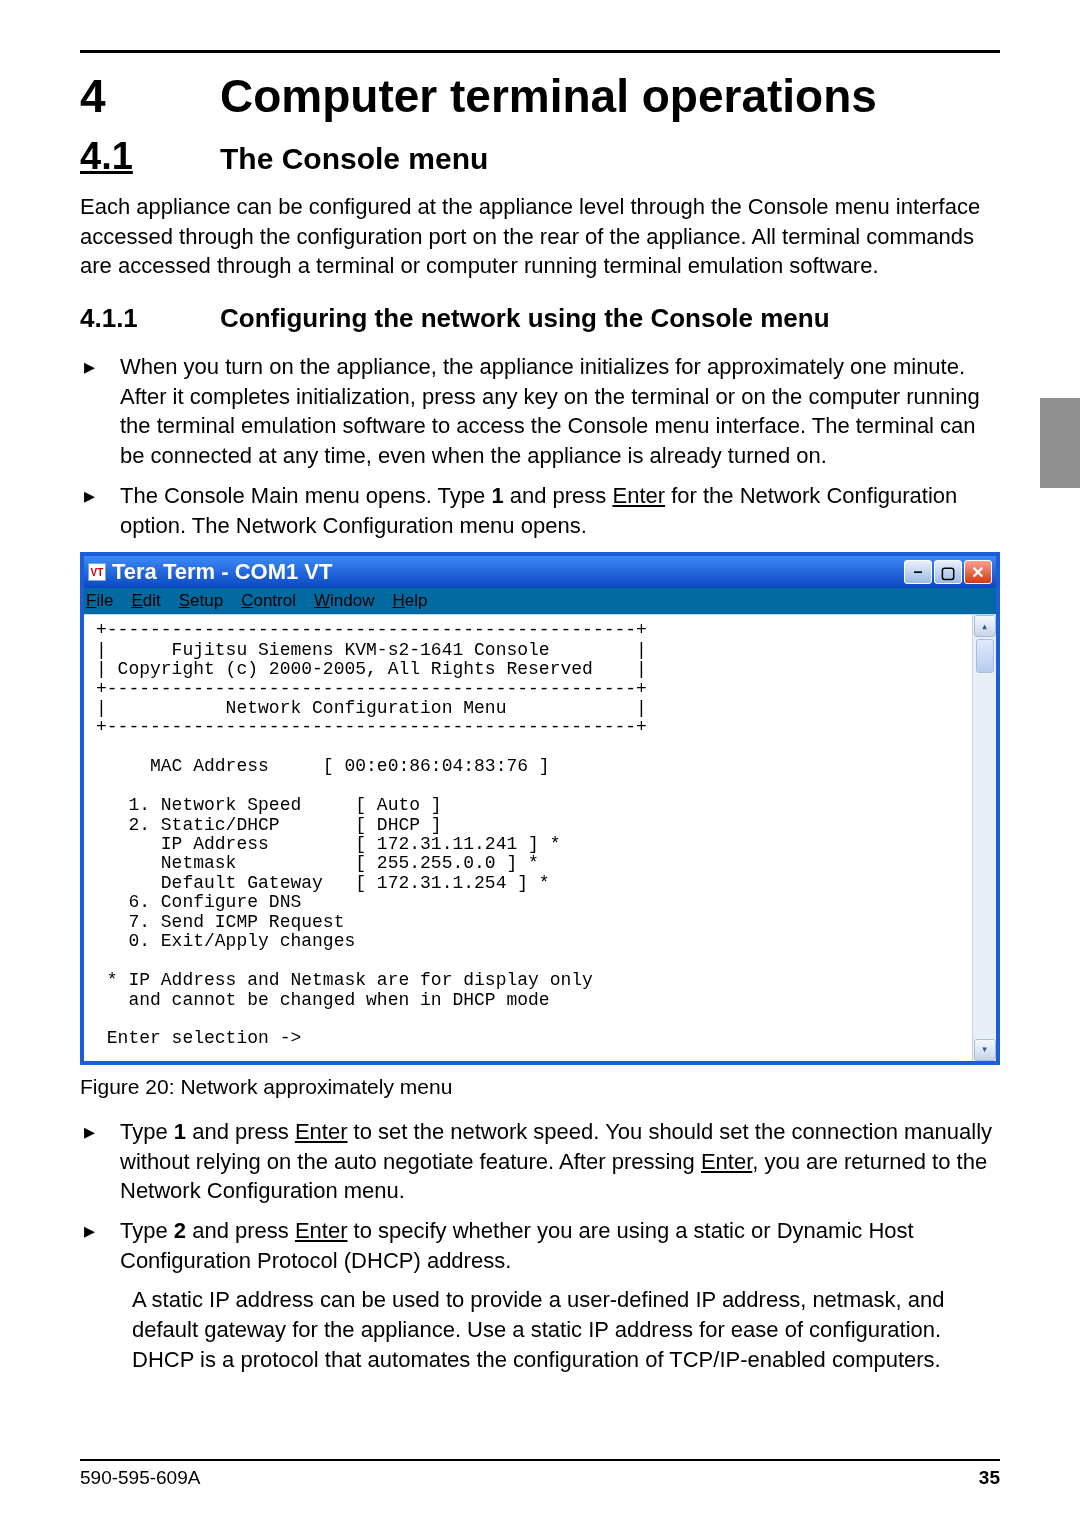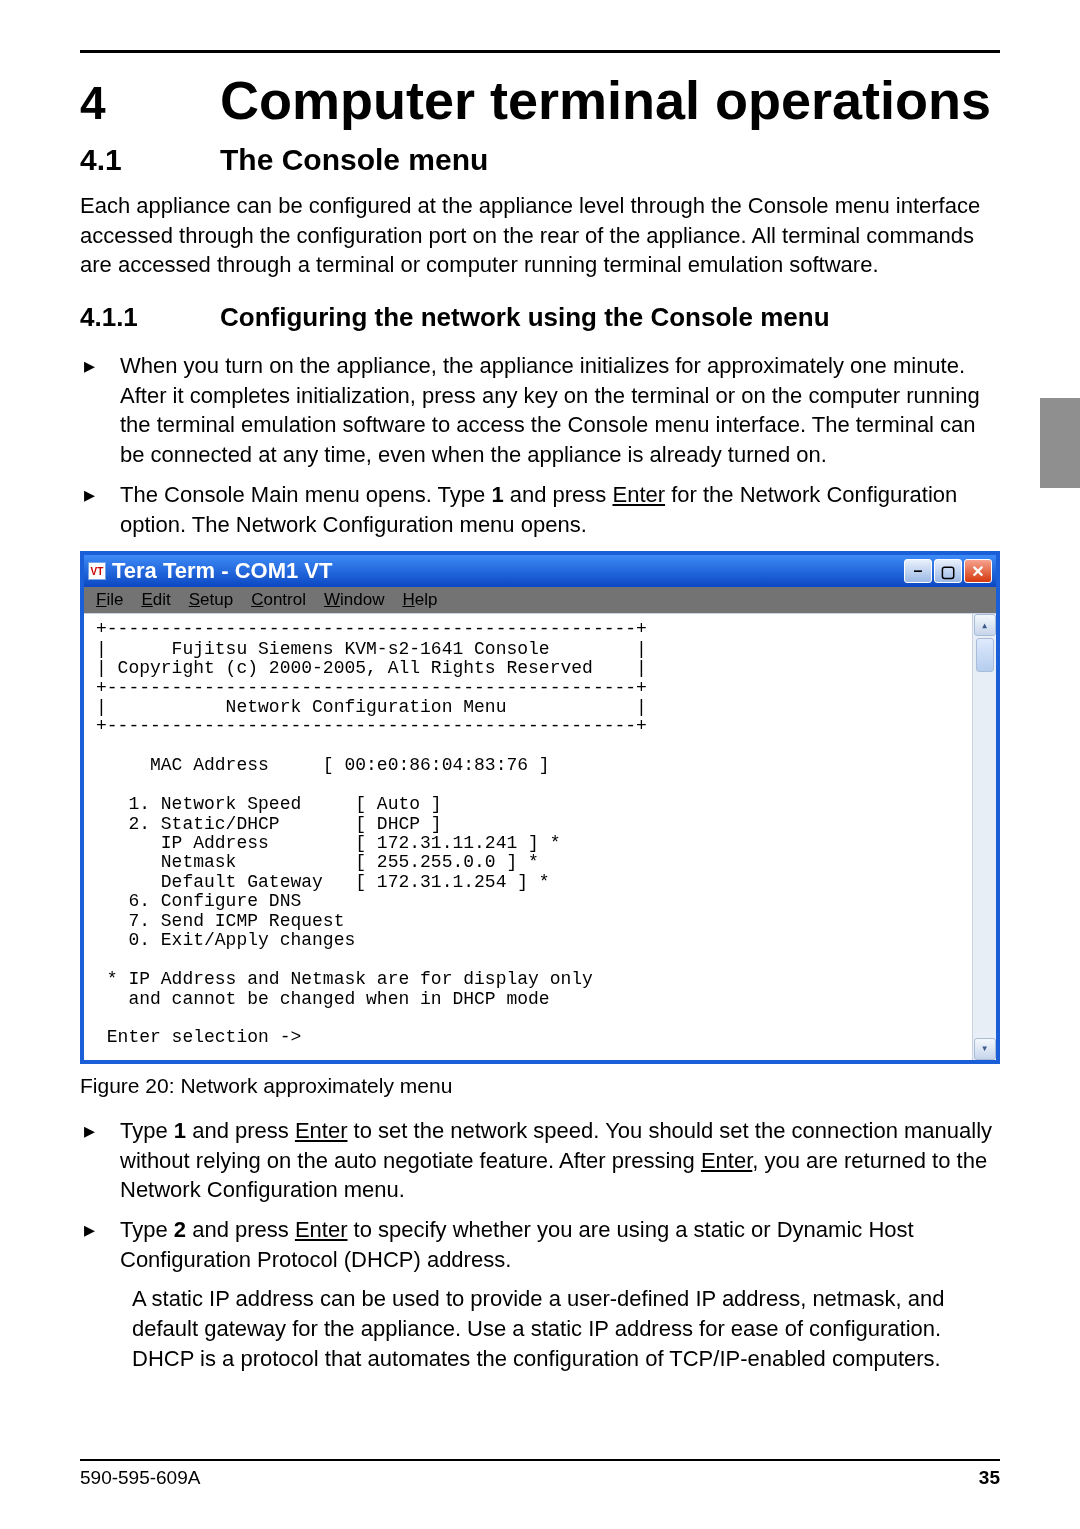--- a/index.html
+++ b/index.html
@@ -14,23 +14,23 @@
   .page {
     padding: 50px 80px 40px 80px;
     position: relative;
   }
   .top-rule {
     border-top: 3px solid #000;
     margin-bottom: 16px;
   }
   .chapter-row { display: flex; align-items: baseline; margin-bottom: 12px; }
   .chapter-num { font-size: 46px; font-weight: bold; width: 140px; }
-  .chapter-title { font-size: 54px; font-weight: bold; }
+  .chapter-title { font-size: 46px; font-weight: bold; }
   .h2-row { display: flex; align-items: baseline; margin-bottom: 14px; }
-  .h2-num { font-size: 30px; font-weight: bold; width: 140px; }
+  .h2-num { font-size: 38px; font-weight: bold; width: 140px; text-decoration: underline; }
   .h2-title { font-size: 30px; font-weight: bold; }
   .body-para {
     font-size: 22px;
     line-height: 1.35;
     margin-bottom: 22px;
   }
   .h3-row { display: flex; align-items: flex-start; margin-bottom: 18px; margin-top: 12px;}
   .h3-num { font-size: 26px; font-weight: bold; width: 140px; }
   .h3-title { font-size: 26px; font-weight: bold; }
   ul.bullets { list-style: none; padding-left: 0; }
@@ -90,23 +90,23 @@
     border-radius: 3px;
     display: flex; align-items: center; justify-content: center;
     font-size: 16px; font-weight: bold;
     font-family: Arial, sans-serif;
   }
   .term-btn.close {
     background: linear-gradient(to bottom, #f7a28f, #d4380d);
     color: #fff;
   }
   .term-menubar {
-    background: #737373;
+    background: #0369a1;
     border-bottom: 1px solid #c8d2e0;
-    padding: 3px 12px;
+    padding: 3px 2px;
     font-size: 17px;
     font-family: Arial, sans-serif;
     display: flex;
     gap: 18px;
   }
   .term-menubar span { }
   .term-menubar .mn::first-letter { text-decoration: underline; }
   .term-body {
     display: flex;
   }

